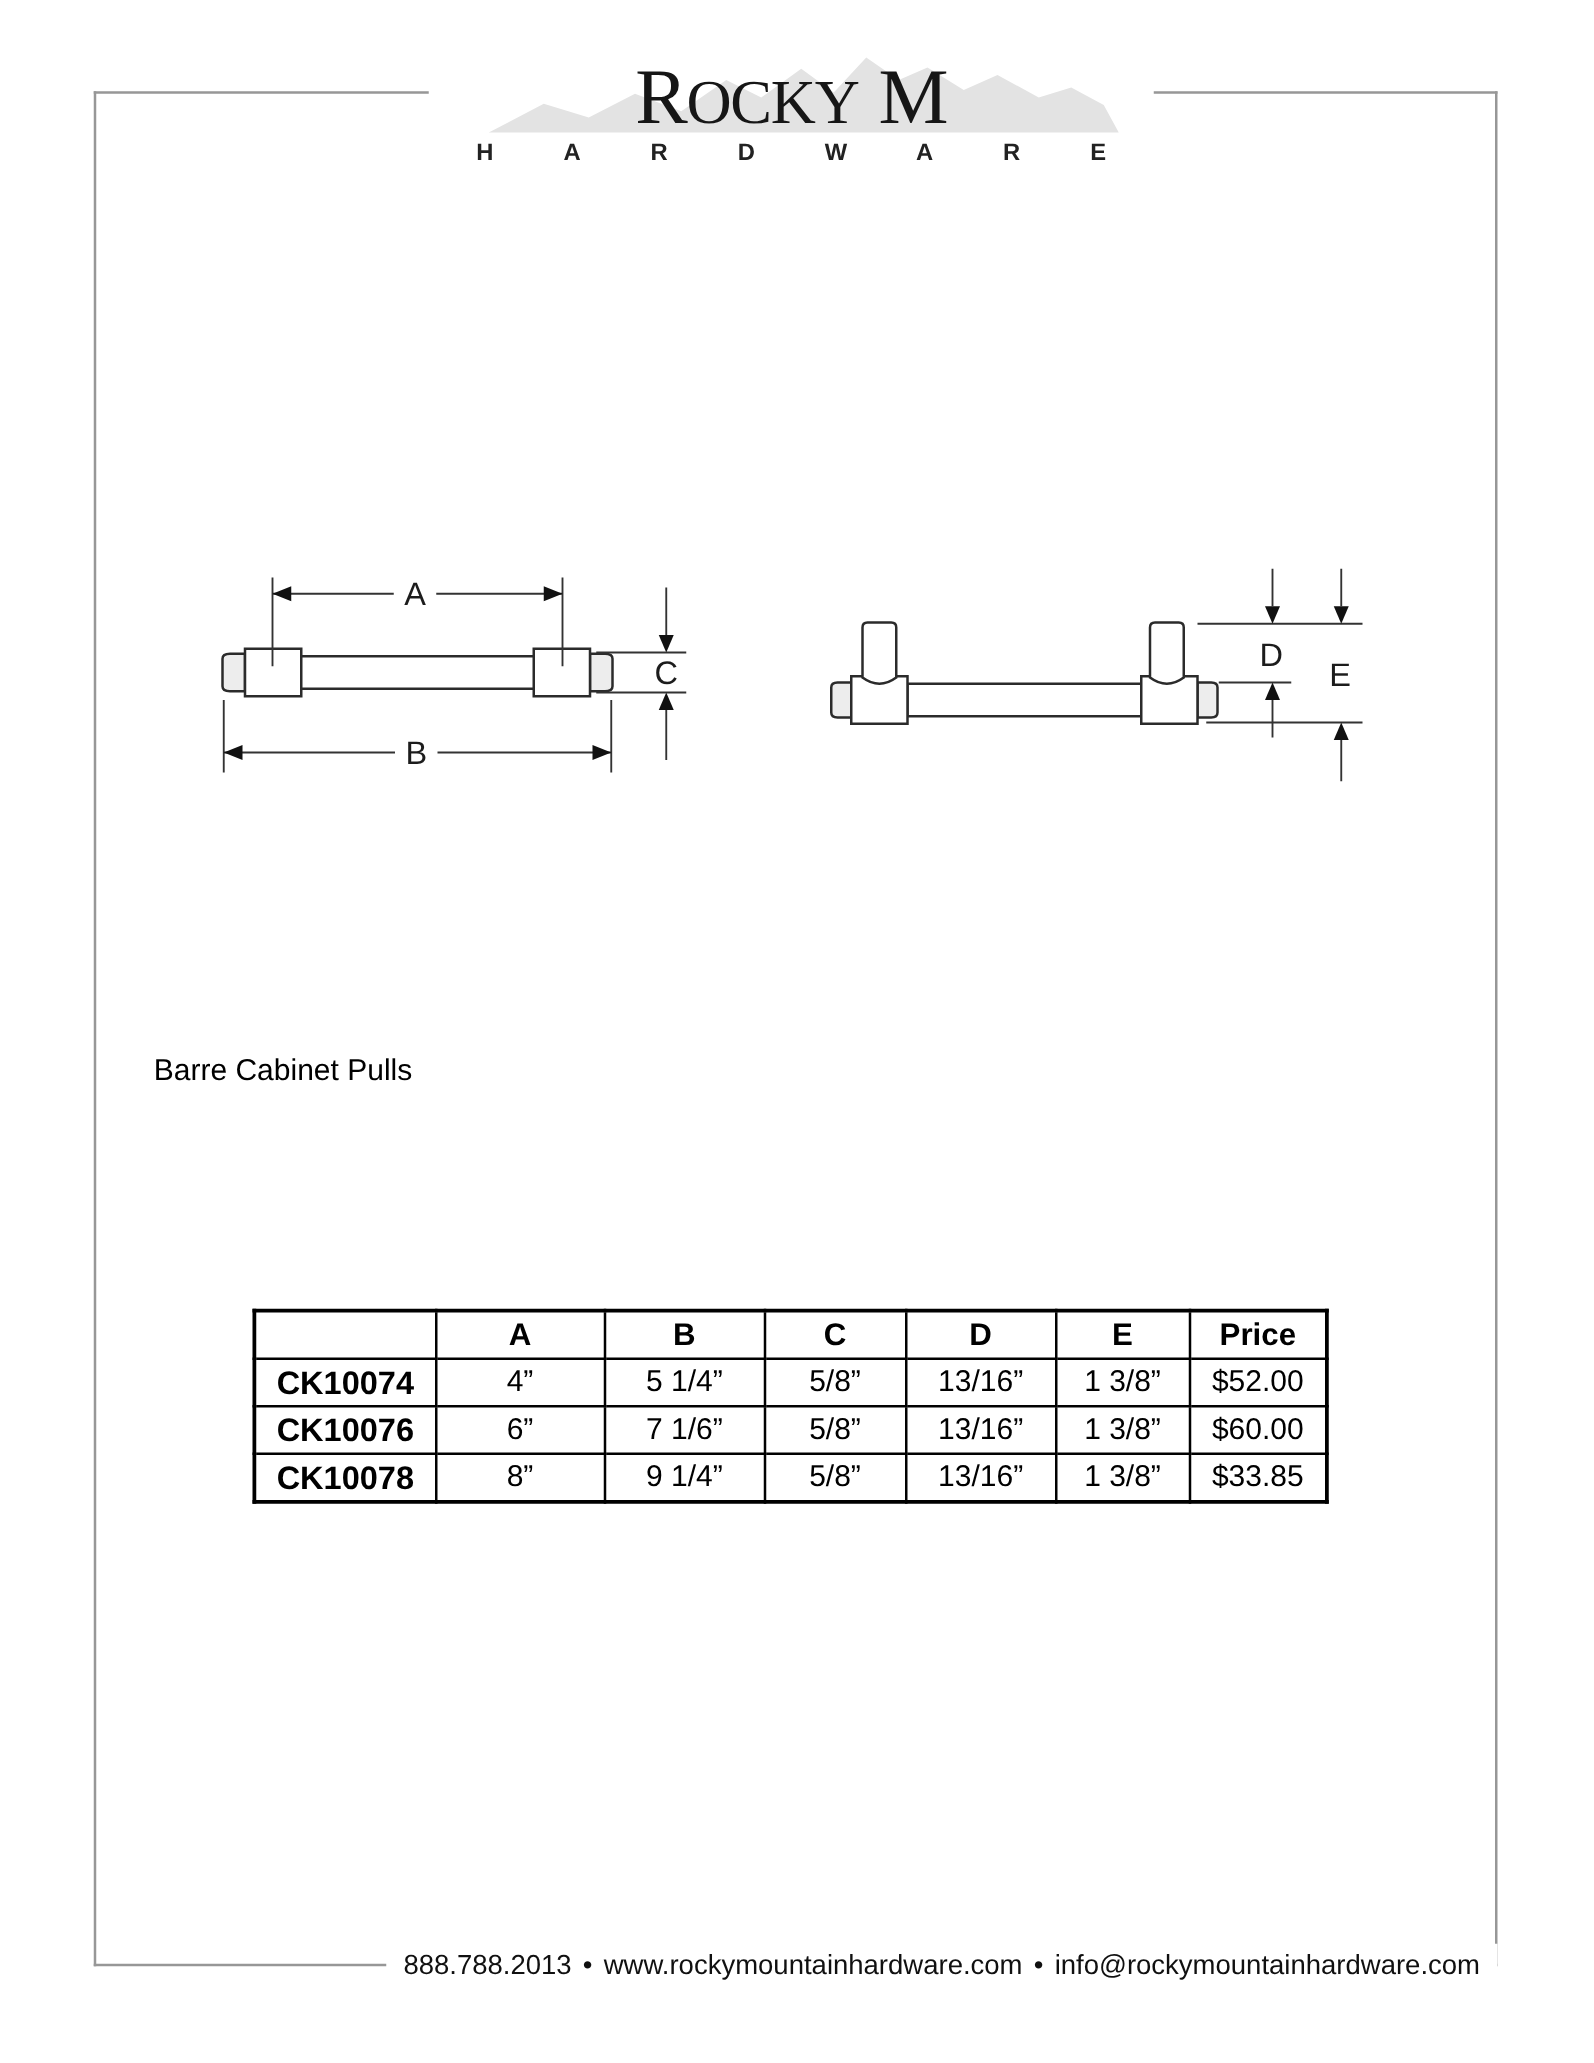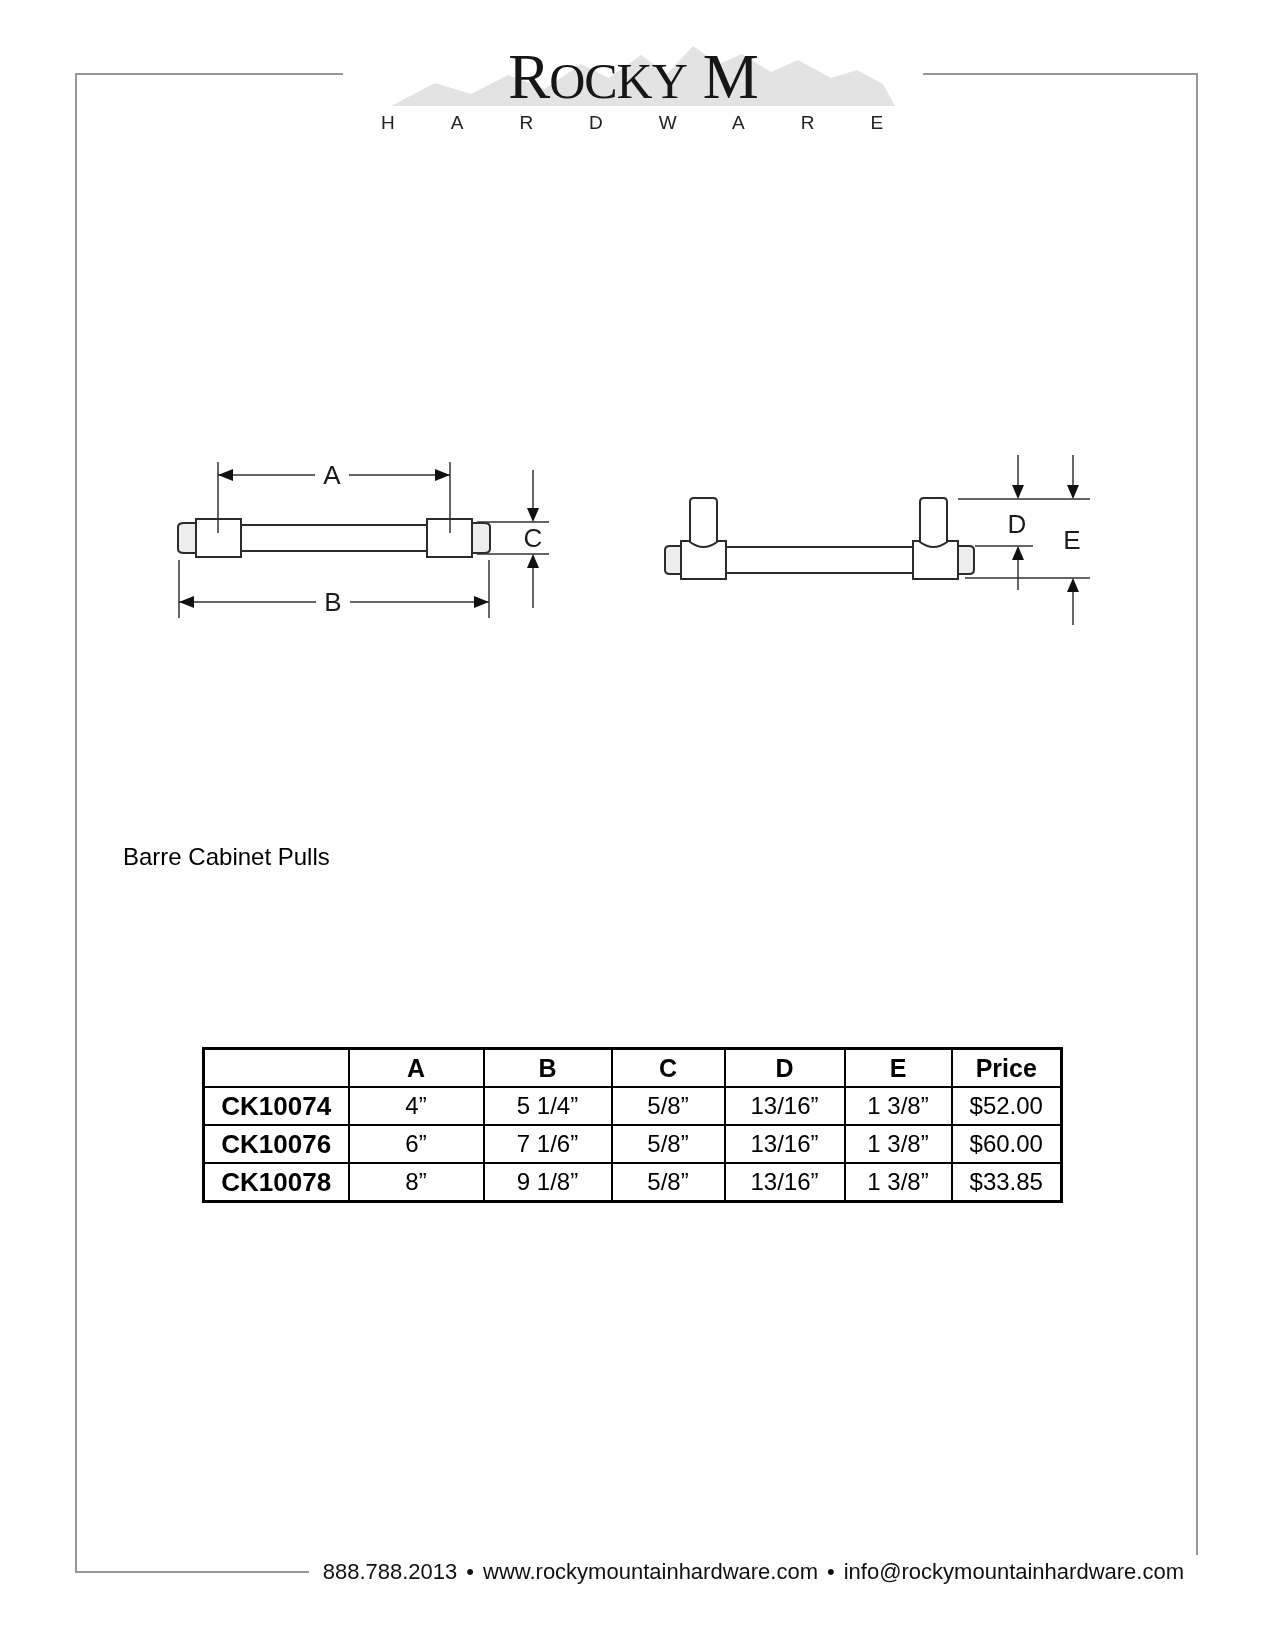--- a/index.html
+++ b/index.html
@@ -25,21 +25,21 @@
     position:absolute; left:0; right:0; top:12px;
     display:flex; justify-content:center; align-items:baseline;
     font-family:"Liberation Serif", serif; color:#161616; white-space:nowrap;
     letter-spacing:-1px;
   }
   .brand-initial { font-size:63px; line-height:1; }
   .brand-rest    { font-size:50px; line-height:1; }
   .brand-space   { display:inline-block; width:16px; }
   .brand-sub {
     position:absolute; left:38px; top:78px; font-size:19px; color:#222;
-    letter-spacing:56px; white-space:nowrap;
+    letter-spacing:56px; white-space:nowrap;font-weight:bold;
   }
 
   
   .diagram-side  { position:absolute; left:165px; top:430px; }
   .diagram-front { position:absolute; left:640px; top:425px; }
   .dim-label { font-family:"Liberation Sans", sans-serif; font-size:26px; fill:#1c1c1c; }
 
   
   .product-title { position:absolute; left:123px; top:843px; font-size:24px; color:#000; }
 
@@ -207,21 +207,21 @@
       <td>6”</td>
       <td>7 1/6”</td>
       <td>5/8”</td>
       <td>13/16”</td>
       <td>1 3/8”</td>
       <td>$60.00</td>
     </tr>
     <tr>
       <td class="model-cell">CK10078</td>
       <td>8”</td>
-      <td>9 1/8”</td>
+      <td>9 1/4”</td>
       <td>5/8”</td>
       <td>13/16”</td>
       <td>1 3/8”</td>
       <td>$33.85</td>
     </tr>
   </tbody>
 </table>
 
 <div class="footer">
   <span class="footer-inner">

